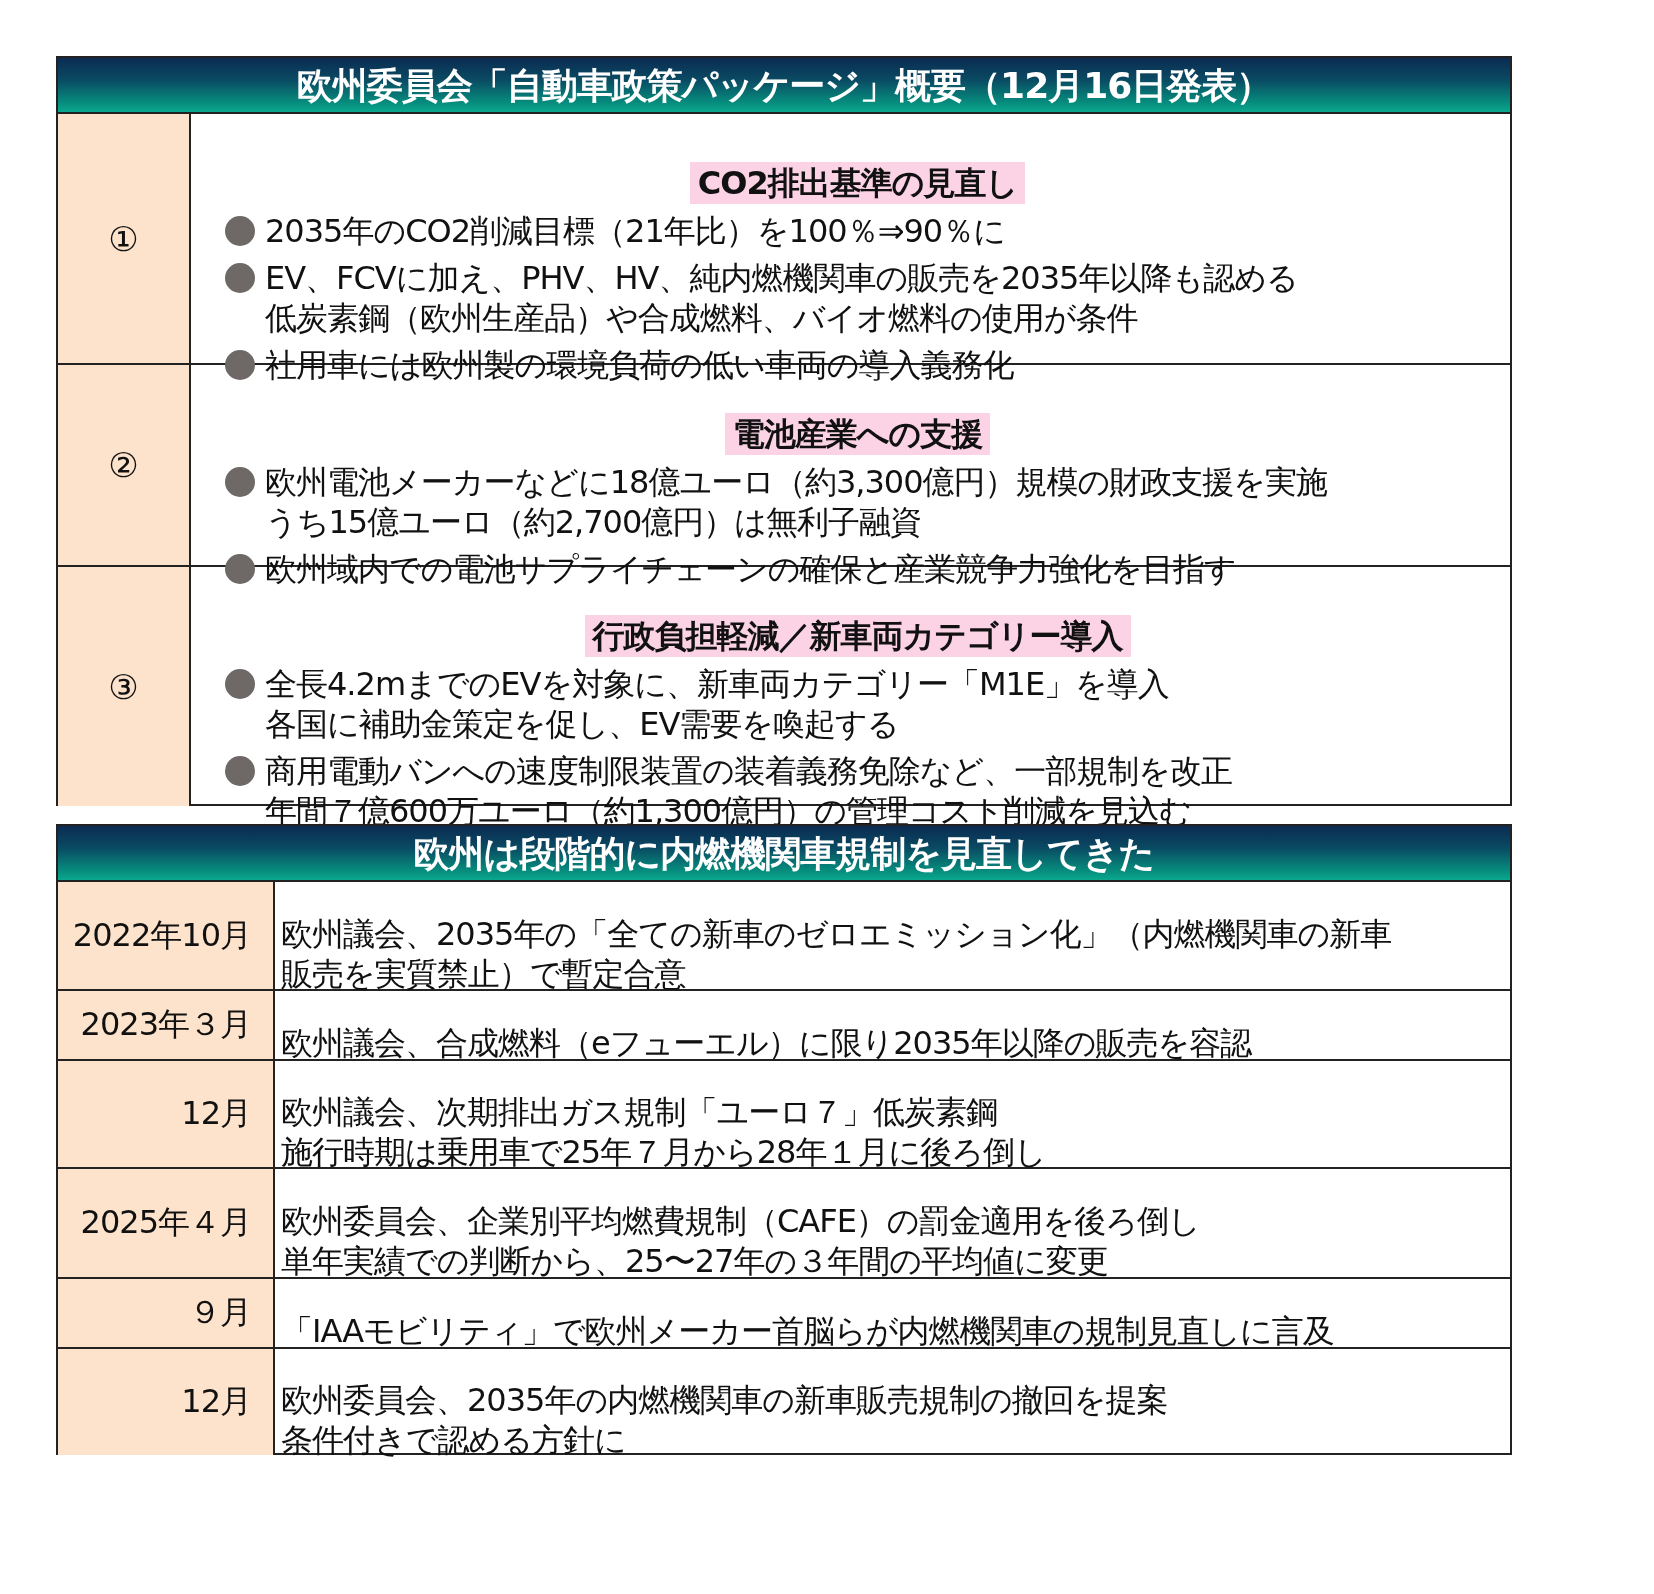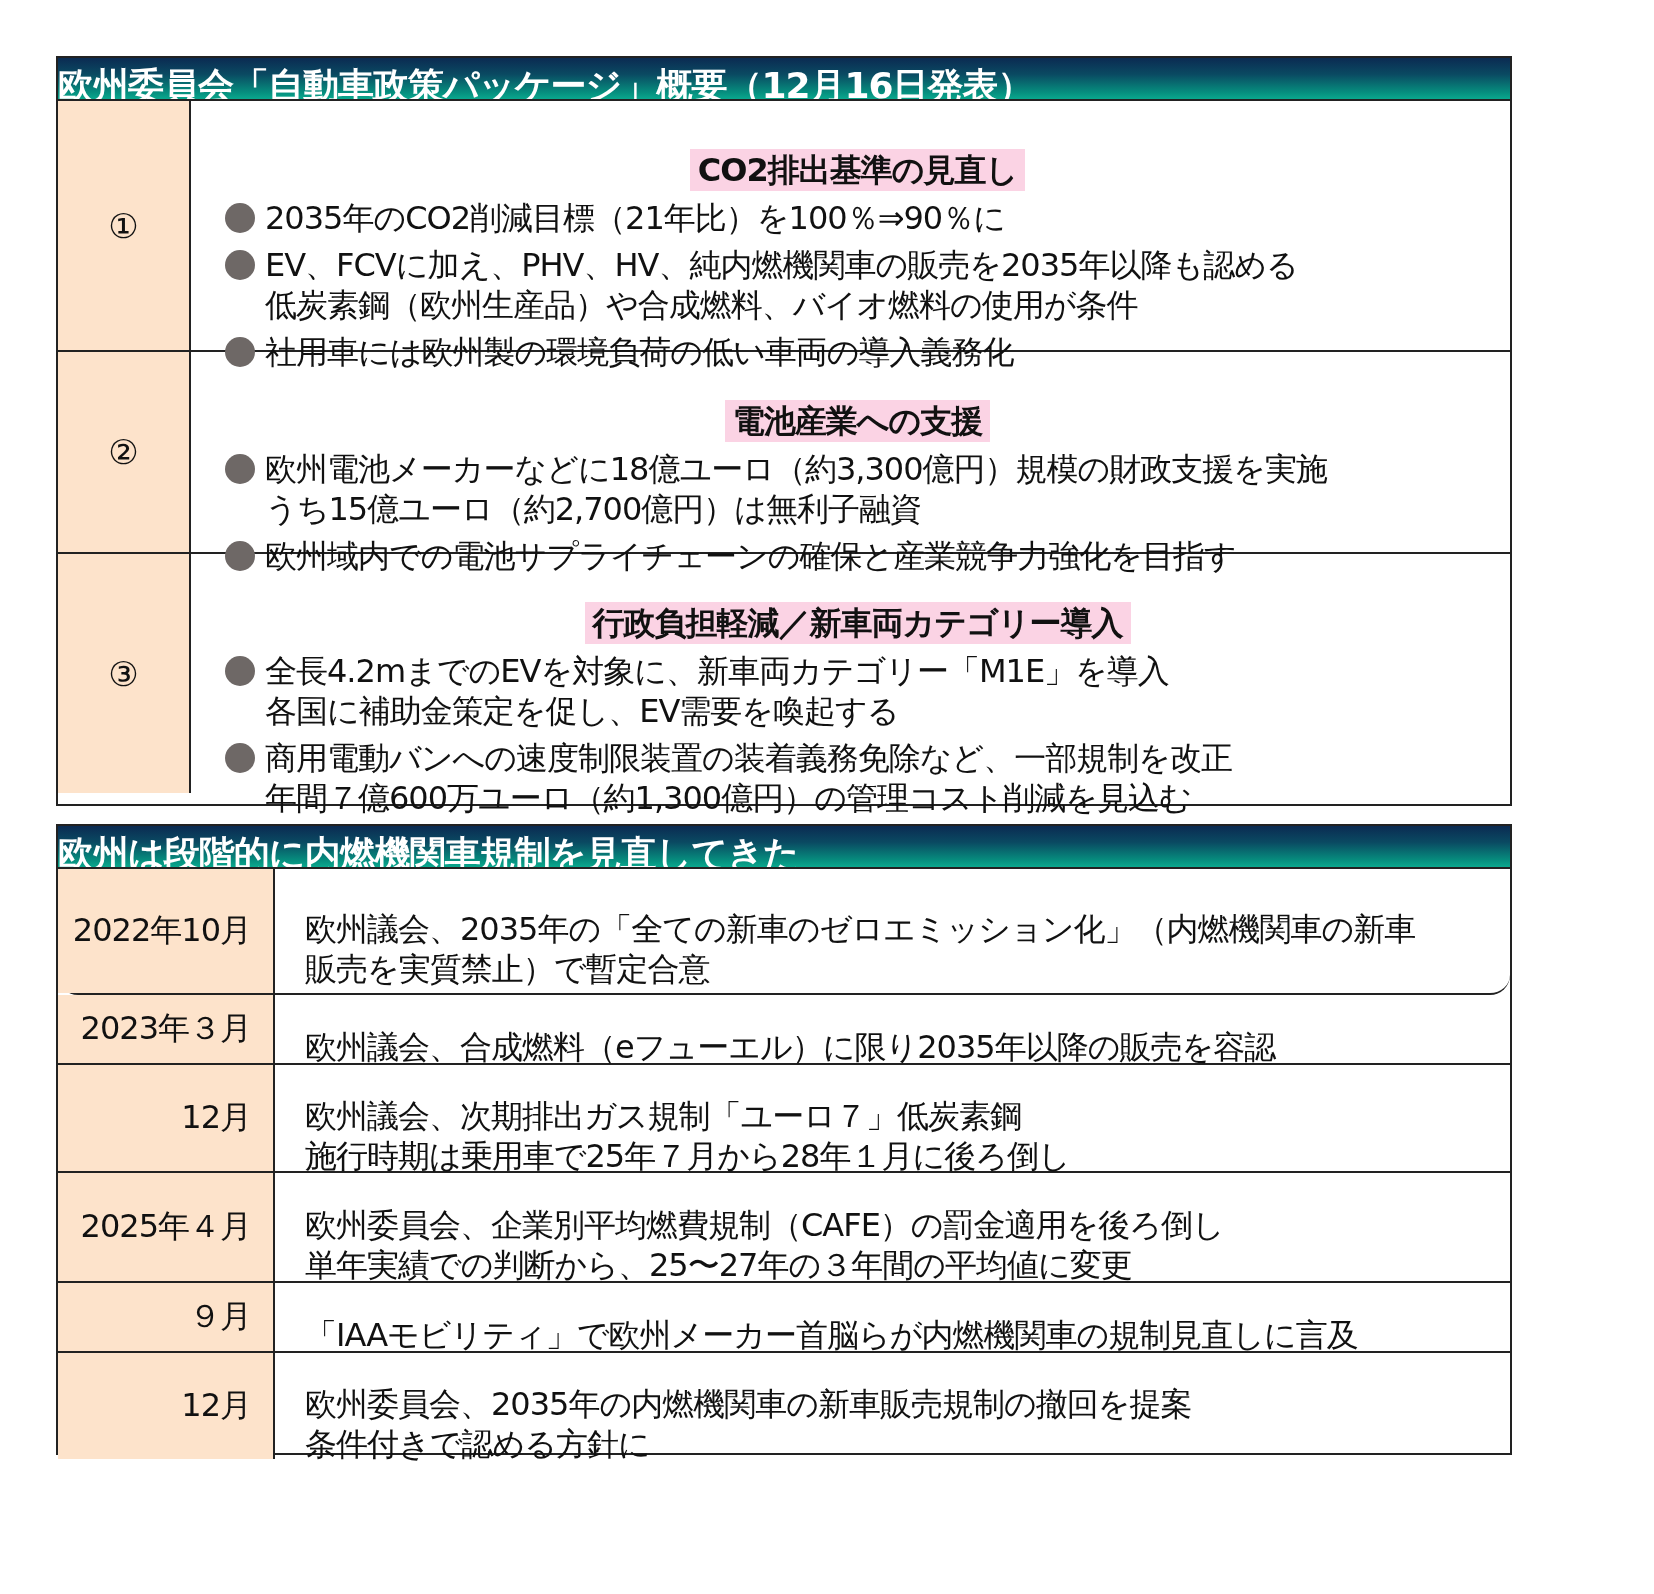--- a/index.html
+++ b/index.html
@@ -1,36 +1,36 @@
 <!DOCTYPE html>
 <html><head>
 <meta charset="utf-8">
 <style>
   html, body { margin: 0; padding: 0; background: #ffffff; }
   body { width: 1654px; height: 1594px; position: relative; font-family: "DejaVu Sans", "Liberation Sans", sans-serif; color: #111; }
   .tbl { position: absolute; left: 56px; width: 1456px; border: 2px solid #222; box-sizing: border-box; background: #fff; }
   .tbl-header {
-    height: 43px; box-sizing: border-box; border-bottom: 2px solid #222;
+    height: 56px; box-sizing: border-box; border-bottom: 2px solid #222;
     background: linear-gradient(to bottom, #0b2b52 0%, #0a4a62 40%, #06907f 85%, #0aa88e 100%);
-    color: #fff; font-weight: bold; font-size: 36px; line-height: 56px; text-align: left;
+    color: #fff; font-weight: bold; font-size: 36px; line-height: 56px; text-align: center;
     letter-spacing: -1px; white-space: nowrap; overflow: hidden;
   }
   .row { display: flex; box-sizing: border-box; border-bottom: 2px solid #222; }
   .row:last-child { border-bottom: none; }
   .left { background: #fde3cb; border-right: 2px solid #222; box-sizing: border-box; display: flex; align-items: center; }
   .t1 .left { width: 133px; justify-content: center; font-size: 34px; }
   .t2 .left { width: 217px; justify-content: flex-end; padding-right: 22px; font-size: 32px; letter-spacing: -1px; }
   .right { flex: 1; box-sizing: border-box; margin-top: 36px; }
   .t1 .right { padding: 12px 20px 8px 34px; }
   .sect-title-wrap { text-align: center; margin-bottom: 4px; }
   .sect-title { display: inline-block; background: #fbd3e4; font-weight: bold; font-size: 32px; line-height: 42px; padding: 0 8px; letter-spacing: -1px; }
   .bullet { display: flex; font-size: 32px; line-height: 40px; margin-top: 7px; letter-spacing: -1px; gap: 8px; }
   .dot { width: 30px; height: 30px; border-radius: 50%; background: #6e6866; flex: 0 0 30px; margin-top: 5px; margin-right: 2px; }
   .btxt { display: flex; flex-direction: column; white-space: nowrap; }
-  .t2 .right { display: flex; flex-direction: column; justify-content: center; padding-left: 30px; font-size: 32px; line-height: 40px; letter-spacing: -1px; white-space: nowrap; }
+  .t2 .right { display: flex; flex-direction: column; justify-content: center; padding-left: 6px; font-size: 32px; line-height: 40px; letter-spacing: -1px; white-space: nowrap; }
 </style>
 </head>
 <body>
 
 <div class="tbl t1" style="top:56px; height:750px;">
   <div class="tbl-header">欧州委員会「自動車政策パッケージ」概要（12月16日発表）</div>
 
   <div class="row" style="height:251px;">
     <div class="left">①</div>
     <div class="right">
@@ -95,21 +95,21 @@
           <span>年間７億600万ユーロ（約1,300億円）の管理コスト削減を見込む</span>
         </div>
       </div>
     </div>
   </div>
 </div>
 
 <div class="tbl t2" style="top:824px; height:631px;">
   <div class="tbl-header">欧州は段階的に内燃機関車規制を見直してきた</div>
 
-  <div class="row" style="height:126px;border-radius:20px;">
+  <div class="row" style="height:109px;">
     <div class="left">2022年10月</div>
     <div class="right">
       <span>欧州議会、2035年の「全ての新車のゼロエミッション化」（内燃機関車の新車</span>
       <span>販売を実質禁止）で暫定合意</span>
     </div>
   </div>
 
   <div class="row" style="height:70px;">
     <div class="left">2023年３月</div>
     <div class="right">

